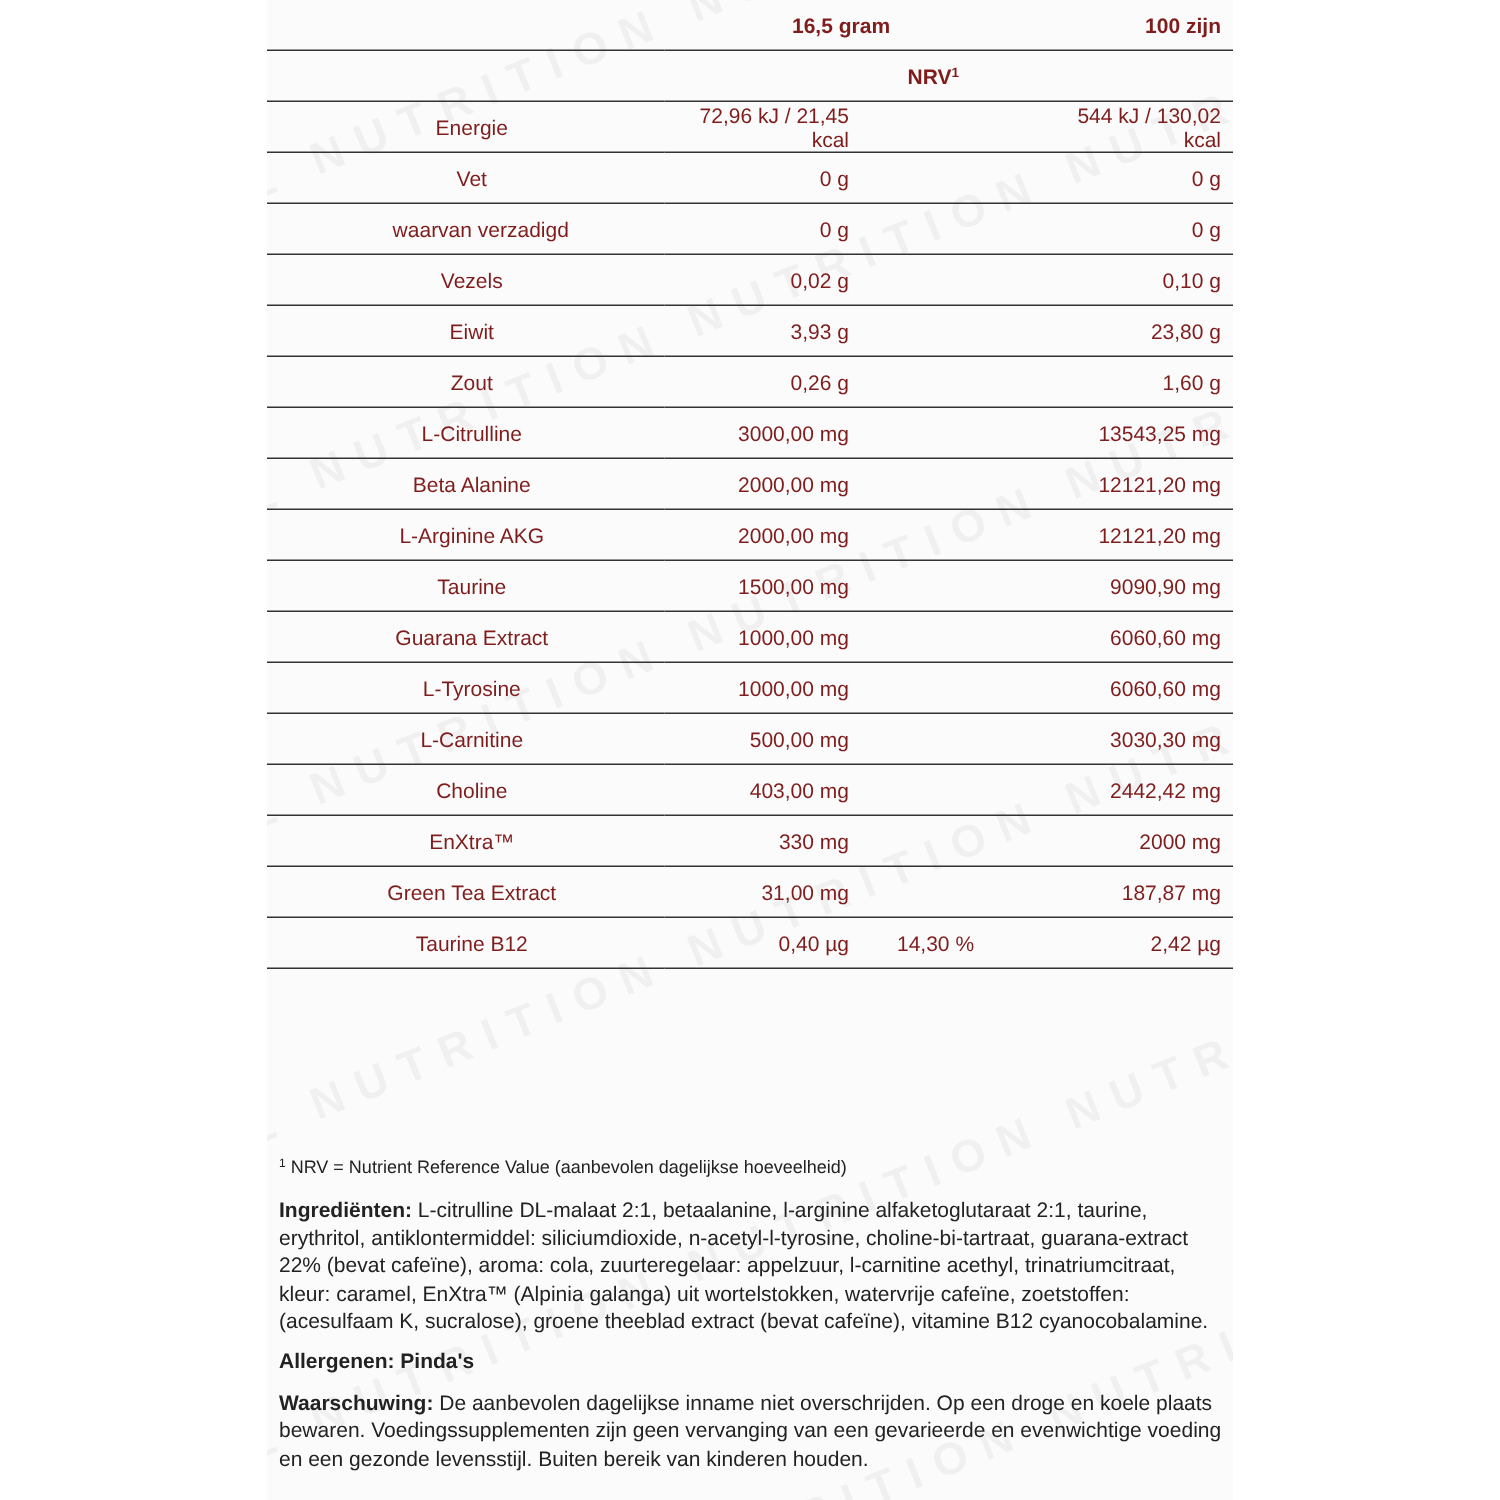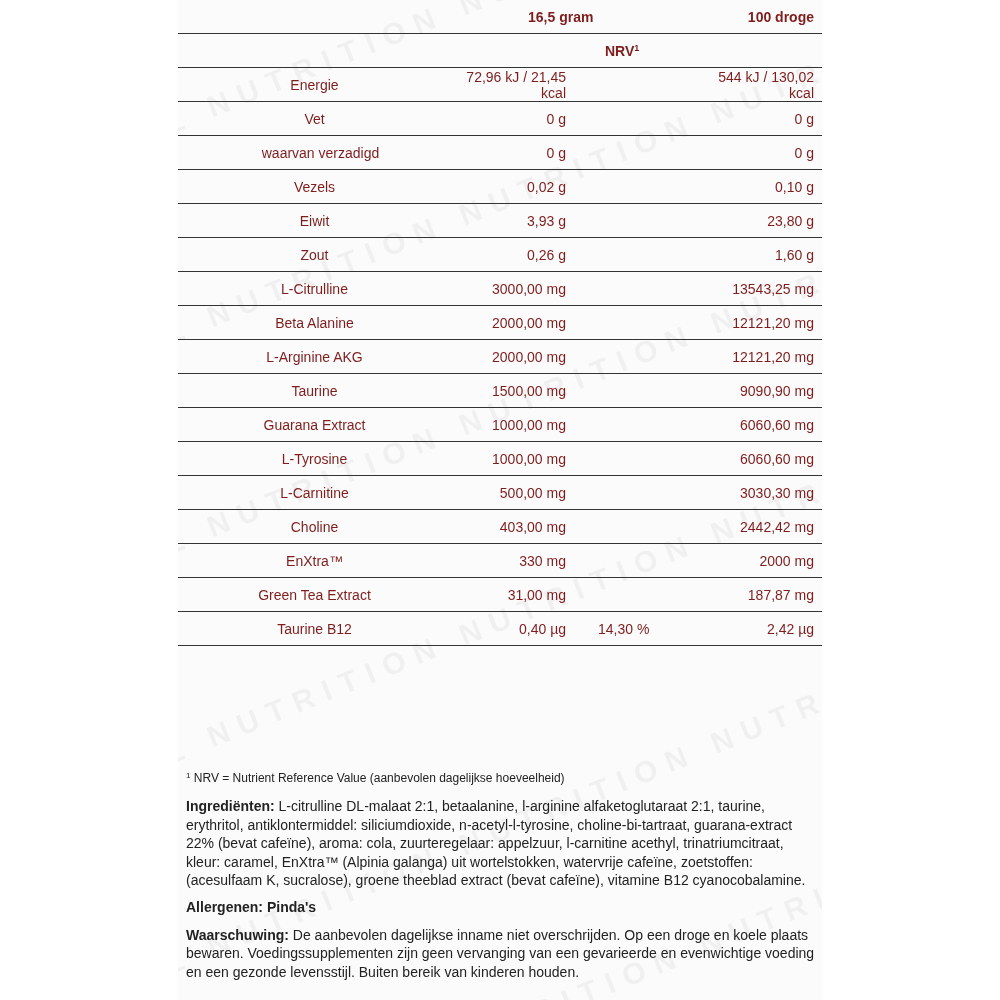--- a/index.html
+++ b/index.html
@@ -63,21 +63,21 @@
     <div class="wm-line" style="left:-40px; top:750px;">XL NUTRITION NUTRITION NUTRITION</div>
     <div class="wm-line" style="left:-40px; top:960px;">XL NUTRITION NUTRITION NUTRITION</div>
     <div class="wm-line" style="left:200px; top:1060px;">XL NUTRITION NUTRITION NUTRITION</div>
   </div>
 
   <table class="nutri">
     <thead>
       <tr>
         <th class="c-name"></th>
         <th class="c-serv-h" colspan="2" style="text-align:left; padding-left:85px;">16,5 gram</th>
-        <th class="c-100">100 droge</th>
+        <th class="c-100">100 zijn</th>
       </tr>
       <tr>
         <th class="c-name"></th>
         <th class="c-serv"></th>
         <th class="c-nrv-h" style="text-align:left; padding-left:39px;"><span>NRV</span><sup>1</sup></th>
         <th class="c-100"></th>
       </tr>
     </thead>
     <tbody id="rows">
         <tr>

